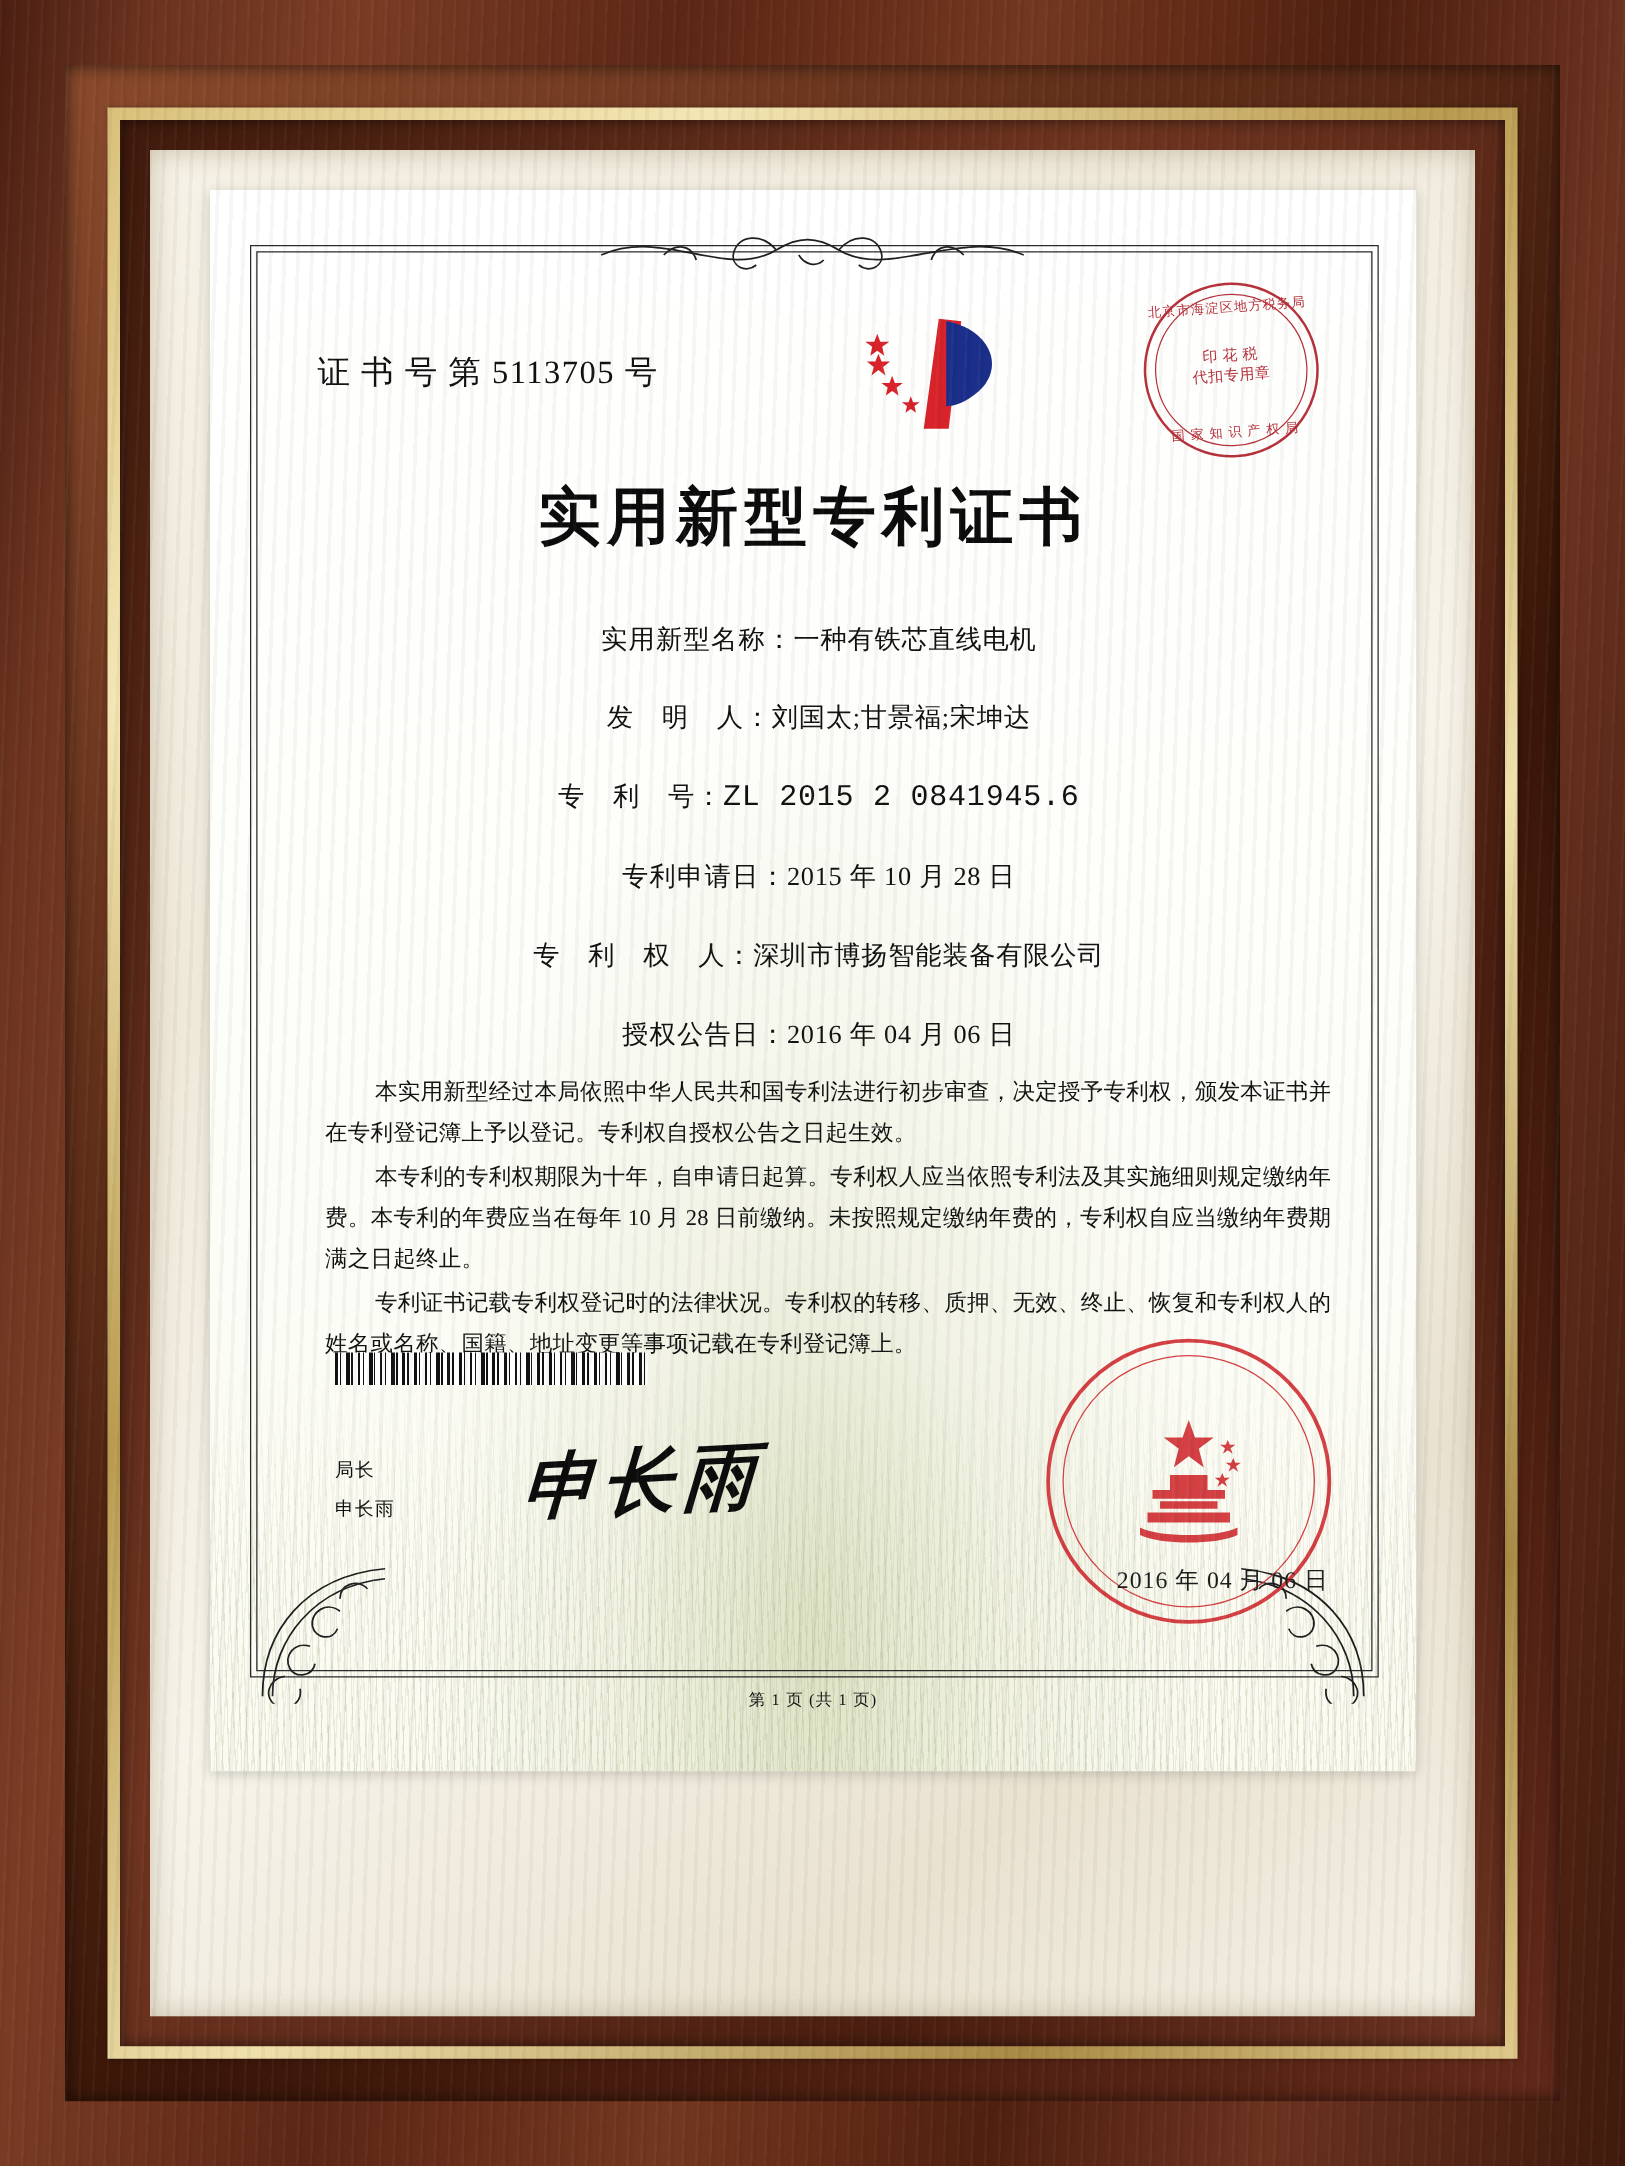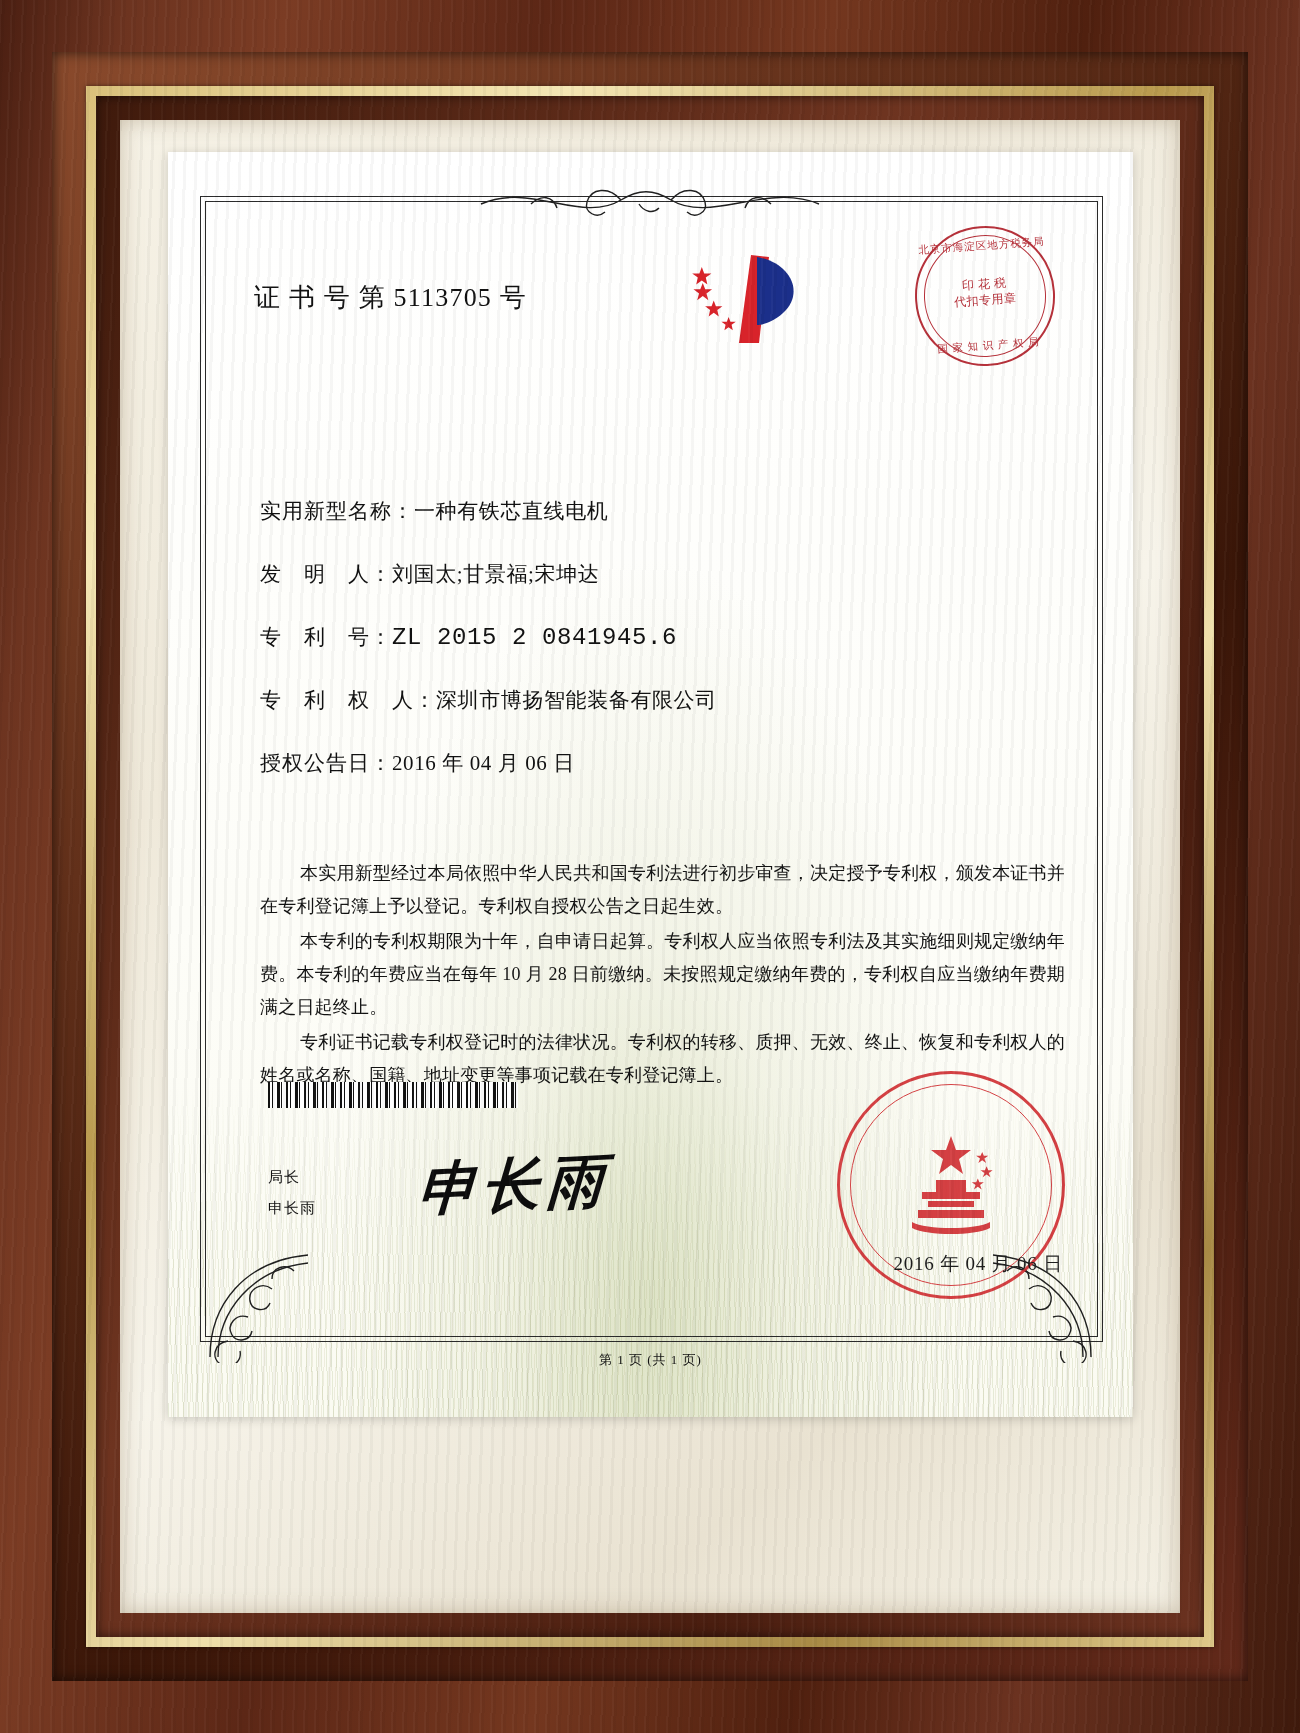--- a/index.html
+++ b/index.html
@@ -165,20 +165,21 @@
     position: absolute;
     left: 92px; top: 345px;
     width: 790px;
   }
   .field-row {
     font-size: 21px;
     color: #111;
     margin-bottom: 35px;
     letter-spacing: .5px;
     white-space: nowrap;
+    text-align: center;
   }
   .field-row .label { letter-spacing: 1px; }
   .field-row .value { letter-spacing: .6px; }
   .value-mono {
     font-family: "Liberation Mono", "DejaVu Sans Mono", monospace;
     font-size: 24px;
     letter-spacing: .8px;
   }
 
   
@@ -319,30 +320,34 @@
     </svg>
 
     <div class="seal-tax">
       <div class="ring2"></div>
       <div class="arc-top" style="top:11px;">北京市海淀区地方税务局</div>
       <div class="mid">印 花 税</div>
       <div class="mid" style="top:64px;">代扣专用章</div>
       <div class="arc-bottom" style="bottom:11px;">国 家 知 识 产 权 局</div>
     </div>
 
+    <div class="title">实用新型专利证书</div>
 
     <div class="fields">
       <div class="field-row">
         <span class="label">实用新型名称：</span><span class="value">一种有铁芯直线电机</span>
       </div>
       <div class="field-row">
         <span class="label">发　明　人：</span><span class="value">刘国太;甘景福;宋坤达</span>
       </div>
       <div class="field-row">
         <span class="label">专　利　号：</span><span class="value value-mono">ZL 2015 2 0841945.6</span>
+      </div>
+      <div class="field-row">
+        <span class="label">专利申请日：</span><span class="value">2015 年 10 月 28 日</span>
       </div>
       <div class="field-row">
         <span class="label">专　利　权　人：</span><span class="value">深圳市博扬智能装备有限公司</span>
       </div>
       <div class="field-row">
         <span class="label">授权公告日：</span><span class="value">2016 年 04 月 06 日</span>
       </div>
     </div>
 
     <div class="body-text">

